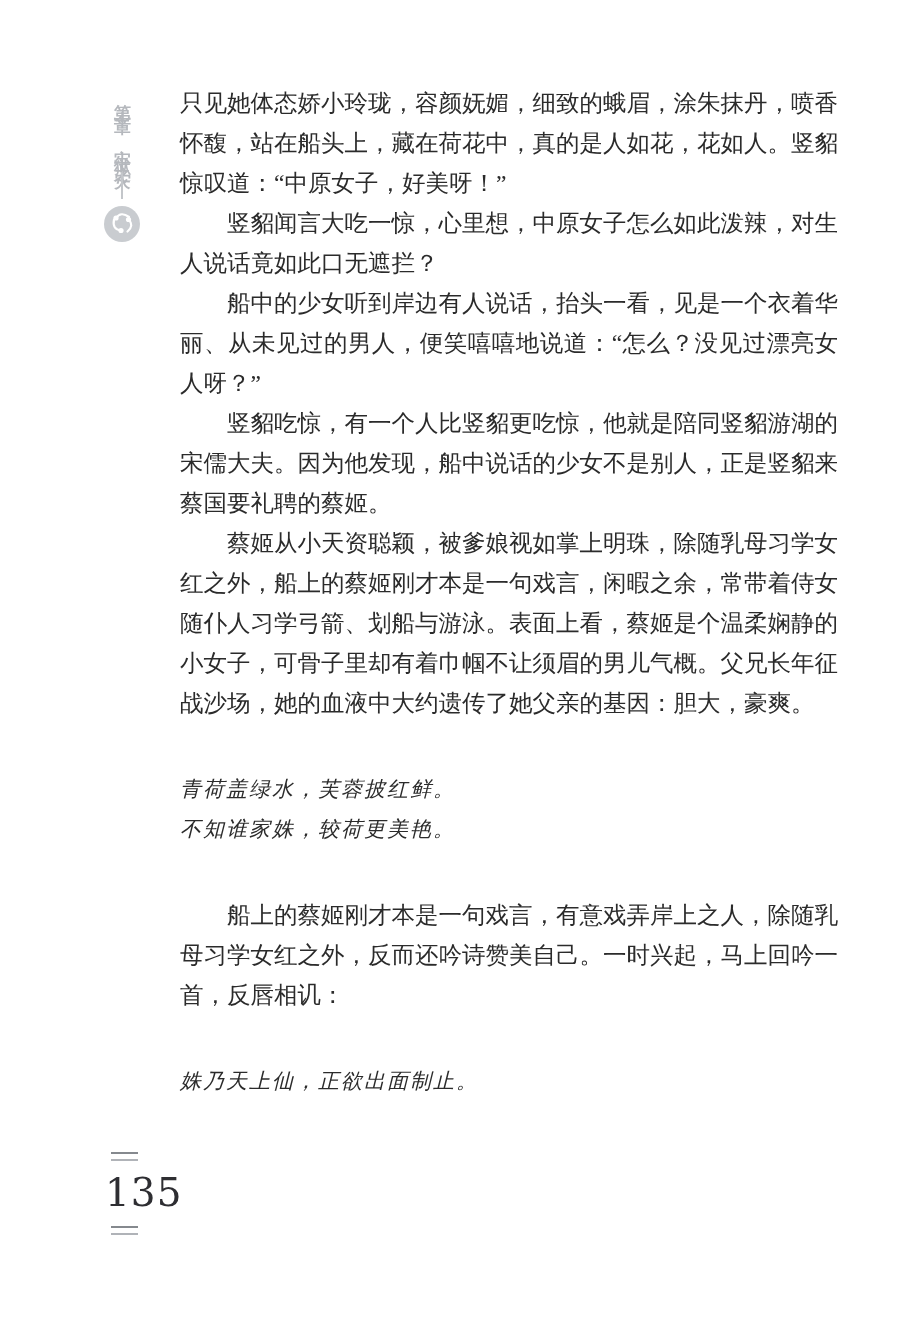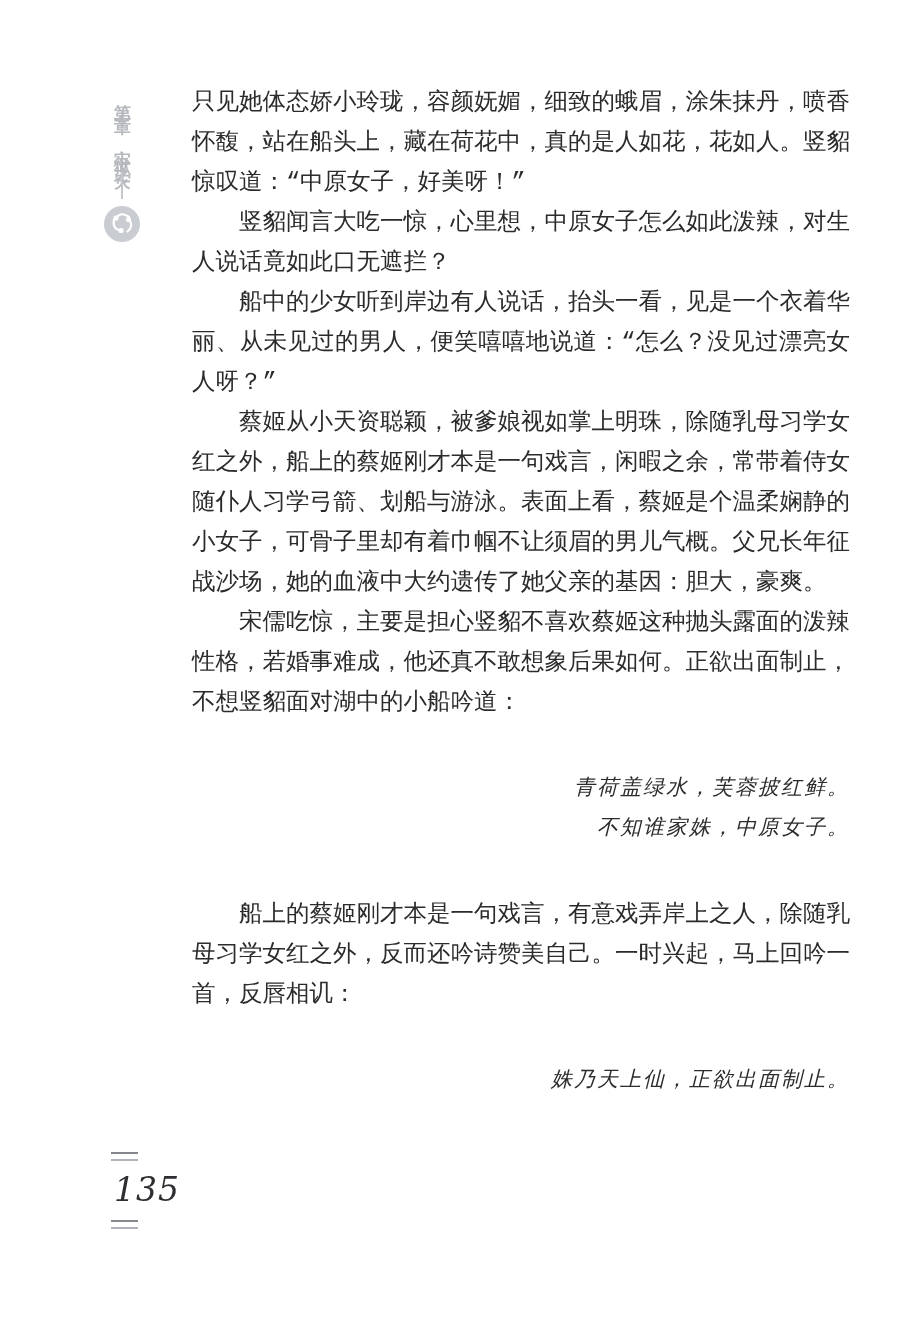--- a/index.html
+++ b/index.html
@@ -35,37 +35,36 @@
   .title-dash {
     width: 2px;
     height: 26px;
     background: #c3c6ca;
     margin: 8px 0 6px 0;
   }
 
   
   .content {
     position: absolute;
-    left: 192px;
+    left: 180px;
     top: 83px;
     width: 658px;
     color: #2b2b2b;
-    font-family: Liberation Mono, monospace;
   }
   .para {
     margin: 0;
     font-size: 23.5px;
     line-height: 40px;
     text-align: justify;
     text-justify: inter-ideograph;
   }
   .para.indent { text-indent: 2em; }
   .poem {
     margin: 46px 0;
-    text-align: right;
+    text-align: left;
     font-style: italic;
     font-size: 21px;
     line-height: 40px;
     letter-spacing: 2px;
     color: #2b2b2b;
   }
   .poem p { margin: 0; }
 
   
   .pagenum-block {
@@ -76,24 +75,23 @@
   }
   .double-rule {
     width: 27px;
     height: 5px;
     margin-left: 9px;
     border-top: 2px solid #85898e;
     border-bottom: 2px solid #b0b3b8;
   }
   .pagenum {
     font-family: "DejaVu Serif", serif;
-    font-style: italic;
-    font-size: 33px;
+    font-size: 39px;
     color: #2e2e32;
-    margin: 9px 0 11px 12px;
+    margin: 9px 0 11px 3px;
     letter-spacing: 1px;
   }
 </style>
 </head>
 <body>
 
 <div class="page">
 
   <aside class="sidebar">
     <div class="chapter-title">第十章·牢狱之灾</div>
@@ -110,26 +108,26 @@
         <path d="M25.5,14.5 q6,6 -1,12"></path>
         <path d="M18,25.5 q-9,-1 -7,-11"></path>
       </g>
     </svg>
   </aside>
 
   <main class="content">
     <p class="para">只见她体态娇小玲珑，容颜妩媚，细致的蛾眉，涂朱抹丹，喷香怀馥，站在船头上，藏在荷花中，真的是人如花，花如人。竖貂惊叹道：“中原女子，好美呀！”</p>
     <p class="para indent">竖貂闻言大吃一惊，心里想，中原女子怎么如此泼辣，对生人说话竟如此口无遮拦？</p>
     <p class="para indent">船中的少女听到岸边有人说话，抬头一看，见是一个衣着华丽、从未见过的男人，便笑嘻嘻地说道：“怎么？没见过漂亮女人呀？”</p>
+    <p class="para indent">竖貂吃惊，有一个人比竖貂更吃惊，他就是陪同竖貂游湖的宋儒大夫。因为他发现，船中说话的少女不是别人，正是竖貂来蔡国要礼聘的蔡姬。</p>
     <p class="para indent">蔡姬从小天资聪颖，被爹娘视如掌上明珠，除随乳母习学女红之外，船上的蔡姬刚才本是一句戏言，闲暇之余，常带着侍女随仆人习学弓箭、划船与游泳。表面上看，蔡姬是个温柔娴静的小女子，可骨子里却有着巾帼不让须眉的男儿气概。父兄长年征战沙场，她的血液中大约遗传了她父亲的基因：胆大，豪爽。</p>
-    <p class="para indent">宋儒吃惊，主要是担心竖貂不喜欢蔡姬这种抛头露面的泼辣性格，若婚事难成，他还真不敢想象后果如何。正欲出面制止，不想竖貂面对湖中的小船吟道：</p>
 
     <div class="poem">
       <p>青荷盖绿水，芙蓉披红鲜。</p>
-      <p>不知谁家姝，中原女子。</p>
+      <p>不知谁家姝，较荷更美艳。</p>
     </div>
 
     <p class="para indent">船上的蔡姬刚才本是一句戏言，有意戏弄岸上之人，除随乳母习学女红之外，反而还吟诗赞美自己。一时兴起，马上回吟一首，反唇相讥：</p>
 
     <div class="poem">
       <p>姝乃天上仙，正欲出面制止。</p>
     </div>
   </main>
 
   <div class="pagenum-block">

